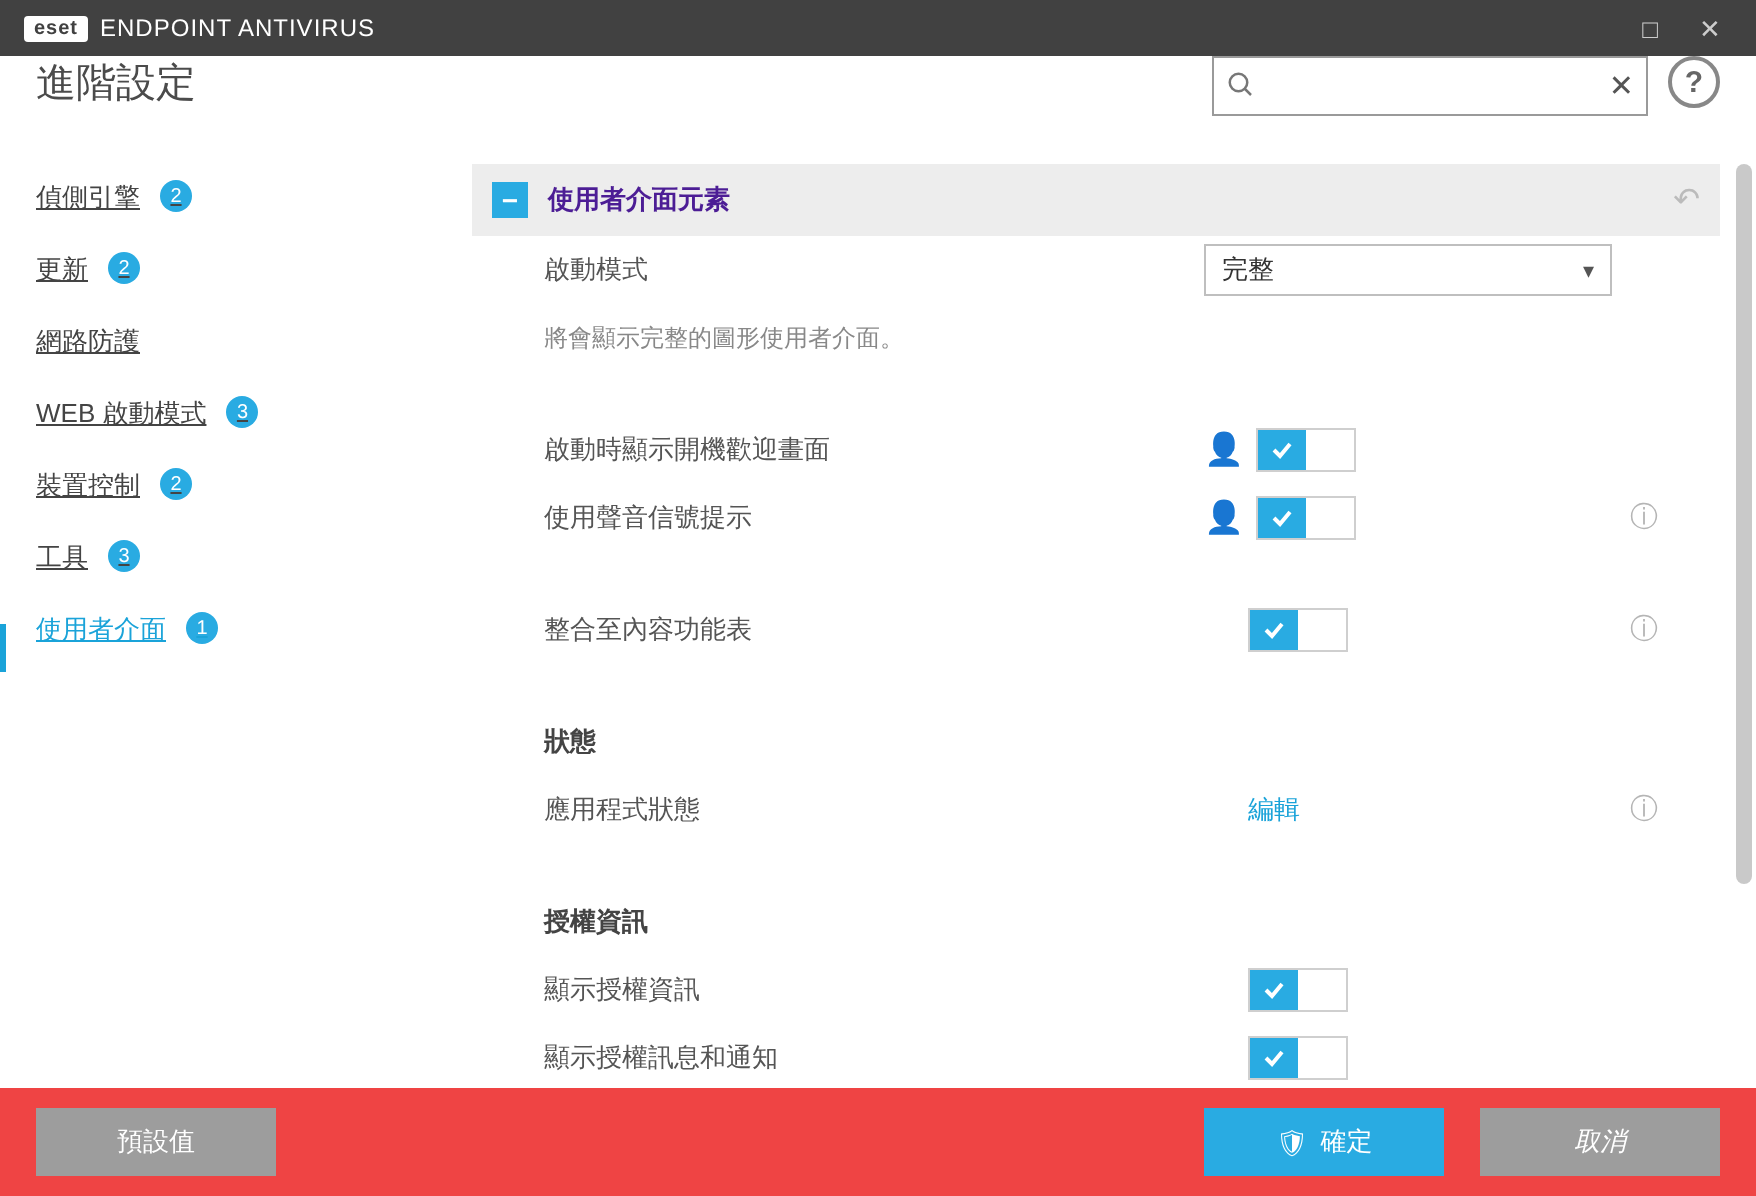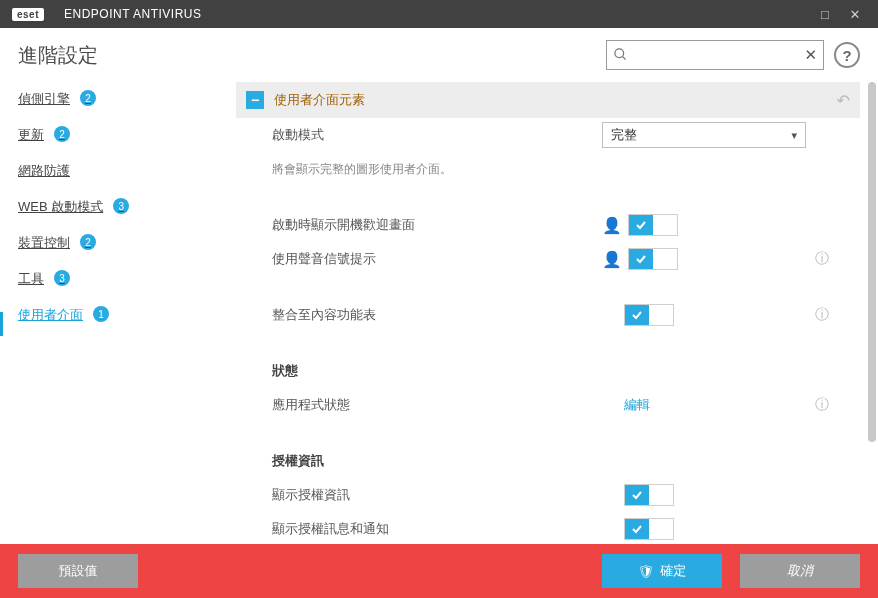--- a/index.html
+++ b/index.html
@@ -1,26 +1,26 @@
 <!DOCTYPE html>
 <html><head>
 <meta charset="utf-8">
 <style>
 * { margin:0; padding:0; box-sizing:border-box; font-family:"Microsoft JhengHei","Segoe UI",Arial,sans-serif; }
 body { width:878px; height:598px; background:#fff; overflow:hidden; color:#333; font-size:13px; }
 
 
 .titlebar { height:28px; background:#414141; color:#fff; display:flex; align-items:center; padding:0 8px 0 12px; }
-.titlebar .eset-badge { background:#fff; color:#414141; font-weight:bold; font-size:10px; padding:1px 5px; border-radius:2px; margin-right:20px; letter-spacing:0.5px; }
+.titlebar .eset-badge { background:#fff; color:#414141; font-weight:bold; font-size:10px; padding:1px 5px; border-radius:2px; margin-right:6px; letter-spacing:0.5px; }
 .titlebar .title { font-size:12px; letter-spacing:0.5px; }
 .titlebar .spacer { flex:1; }
 .titlebar .winbtn { width:30px; text-align:center; color:#ccc; font-size:13px; cursor:pointer; }
 
 
-.header { height:54px; display:flex; align-items:center; padding:0 18px 0 18px; }
+.header { height:54px; display:flex; align-items:flex-start; padding:0 18px 0 18px; }
 .header .page-title { font-size:20px; color:#4b4b4b; }
 .header .spacer { flex:1; }
 .searchwrap { position:relative; width:218px; height:30px; border:1px solid #9a9a9a; display:flex; align-items:center; padding:0 28px 0 28px; }
 .searchwrap .mag { position:absolute; left:6px; top:6px; color:#777; font-size:14px; }
 .searchwrap input { border:none; outline:none; width:100%; font-size:13px; background:transparent; }
 .searchwrap .clear { position:absolute; right:6px; top:5px; color:#555; font-size:15px; cursor:pointer; }
 .helpbtn { width:26px; height:26px; border:2px solid #888; border-radius:50%; margin-left:10px; display:flex; align-items:center; justify-content:center; color:#666; font-weight:bold; font-size:15px; cursor:pointer; }
 
 
 .layout { display:flex; height:462px; }
@@ -31,21 +31,21 @@
 .nav-item .label { flex:0 0 auto; }
 .nav-item .badge { background:#29abe2; color:#fff; min-width:16px; height:16px; border-radius:8px; font-size:10px; display:inline-flex; align-items:center; justify-content:center; margin-left:10px; padding:0 4px; }
 
 .content { flex:1; position:relative; overflow:hidden; }
 .content-inner { position:absolute; inset:0 18px 0 8px; overflow-y:auto; }
 .scrollbar-fake { position:absolute; right:2px; top:0; width:8px; height:360px; background:#c9c9c9; border-radius:4px; }
 
 
 .sec-head { height:36px; background:#ededed; display:flex; align-items:center; padding:0 10px; }
 .sec-head .collapse { width:18px; height:18px; background:#29abe2; color:#fff; display:flex; align-items:center; justify-content:center; font-weight:bold; font-size:14px; margin-right:10px; cursor:pointer; }
-.sec-head .sec-title { font-weight:normal; color:#a16207; }
+.sec-head .sec-title { font-weight:bold; color:#4c1d95; }
 .sec-head .undo { margin-left:auto; color:#bbb; font-size:16px; cursor:pointer; }
 
 
 .row { display:flex; align-items:center; min-height:34px; padding:2px 10px 2px 36px; }
 .row .lbl { flex:0 0 330px; color:#555; }
 .row .lbl.bold { font-weight:bold; color:#444; }
 .row .desc { color:#888; font-size:12px; }
 .row .ctrl { flex:0 0 210px; display:flex; align-items:center; }
 .row .info { width:20px; color:#b5b5b5; font-size:14px; text-align:center; cursor:pointer; }
 .usericon { color:#c6c6c6; font-size:16px; margin-right:6px; }

